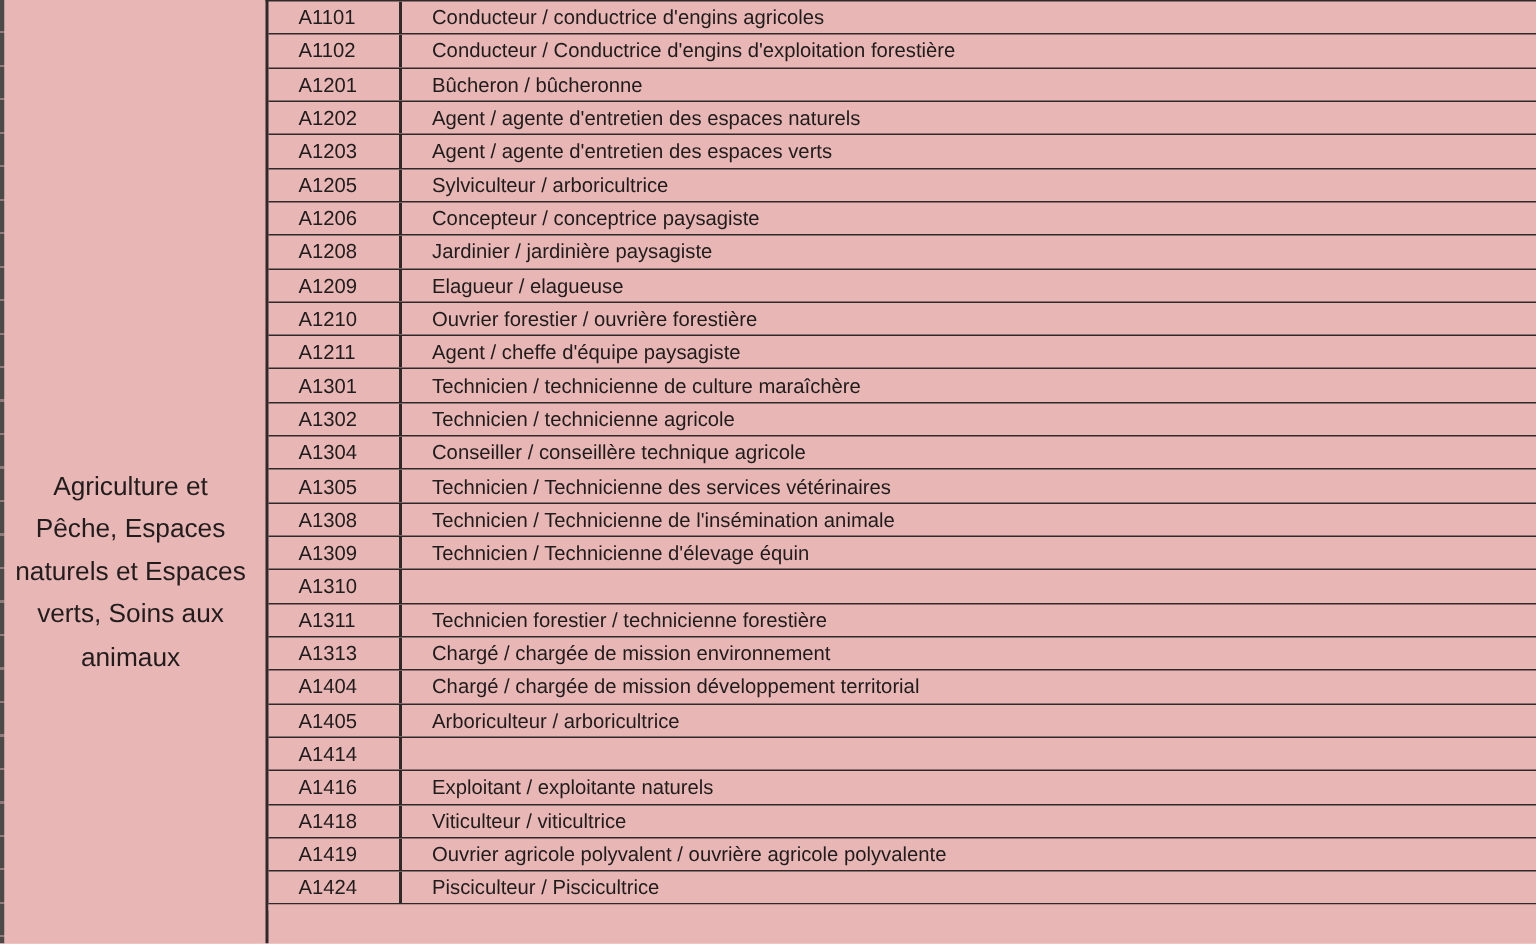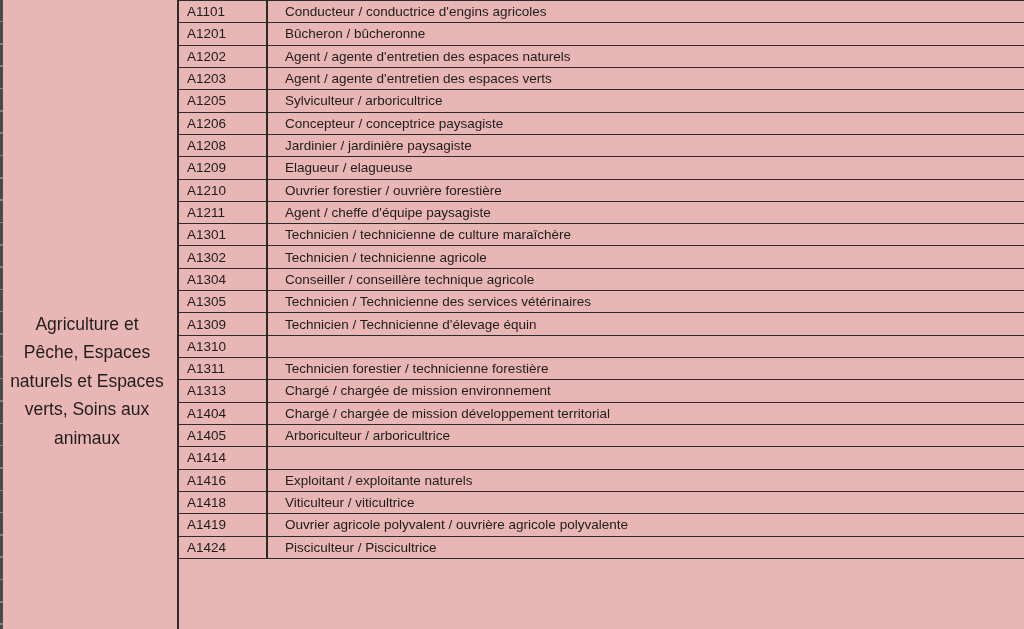--- a/index.html
+++ b/index.html
@@ -56,37 +56,36 @@
     height: 22.32px;
     box-sizing: border-box;
     border-bottom: 1.5px solid #2e2a2a;
     overflow: hidden;
   }
   .code-cell {
     flex: none;
     width: 89px;
     box-sizing: border-box;
     border-right: 2px solid #2e2a2a;
-    padding-left: 8px;
+    padding-left: 20px;
     display: flex;
     align-items: center;
     font-size: 13.5px;
     color: #1f1c1c;
     white-space: nowrap;
   }
   .label-cell {
     flex: 1;
-    padding-left: 4px;
+    padding-left: 20px;
     display: flex;
     align-items: center;
     font-size: 13.5px;
     color: #1f1c1c;
     white-space: nowrap;
     overflow: hidden;
-    margin-left: 13px;
   }
   .row-sliver {
     height: 4px;
     background: #e8b6b4;
   }
 </style>
 </head>
 <body>
 
 <div class="screen">
@@ -95,20 +94,24 @@
   <div class="category-cell">
     <div class="category-text">Agriculture et Pêche, Espaces naturels et Espaces verts, Soins aux animaux</div>
   </div>
 
   <div class="rows">
     <div class="row">
       <div class="code-cell">A1101</div>
       <div class="label-cell">Conducteur / conductrice d'engins agricoles</div>
     </div>
 
+    <div class="row">
+      <div class="code-cell">A1102</div>
+      <div class="label-cell">Conducteur / Conductrice d'engins d'exploitation forestière</div>
+    </div>
 
     <div class="row">
       <div class="code-cell">A1201</div>
       <div class="label-cell">Bûcheron / bûcheronne</div>
     </div>
 
     <div class="row">
       <div class="code-cell">A1202</div>
       <div class="label-cell">Agent / agente d'entretien des espaces naturels</div>
     </div>
@@ -161,20 +164,24 @@
     <div class="row">
       <div class="code-cell">A1304</div>
       <div class="label-cell">Conseiller / conseillère technique agricole</div>
     </div>
 
     <div class="row">
       <div class="code-cell">A1305</div>
       <div class="label-cell">Technicien / Technicienne des services vétérinaires</div>
     </div>
 
+    <div class="row">
+      <div class="code-cell">A1308</div>
+      <div class="label-cell">Technicien / Technicienne de l'insémination animale</div>
+    </div>
 
     <div class="row">
       <div class="code-cell">A1309</div>
       <div class="label-cell">Technicien / Technicienne d'élevage équin</div>
     </div>
 
     <div class="row">
       <div class="code-cell">A1310</div>
     </div>
 

